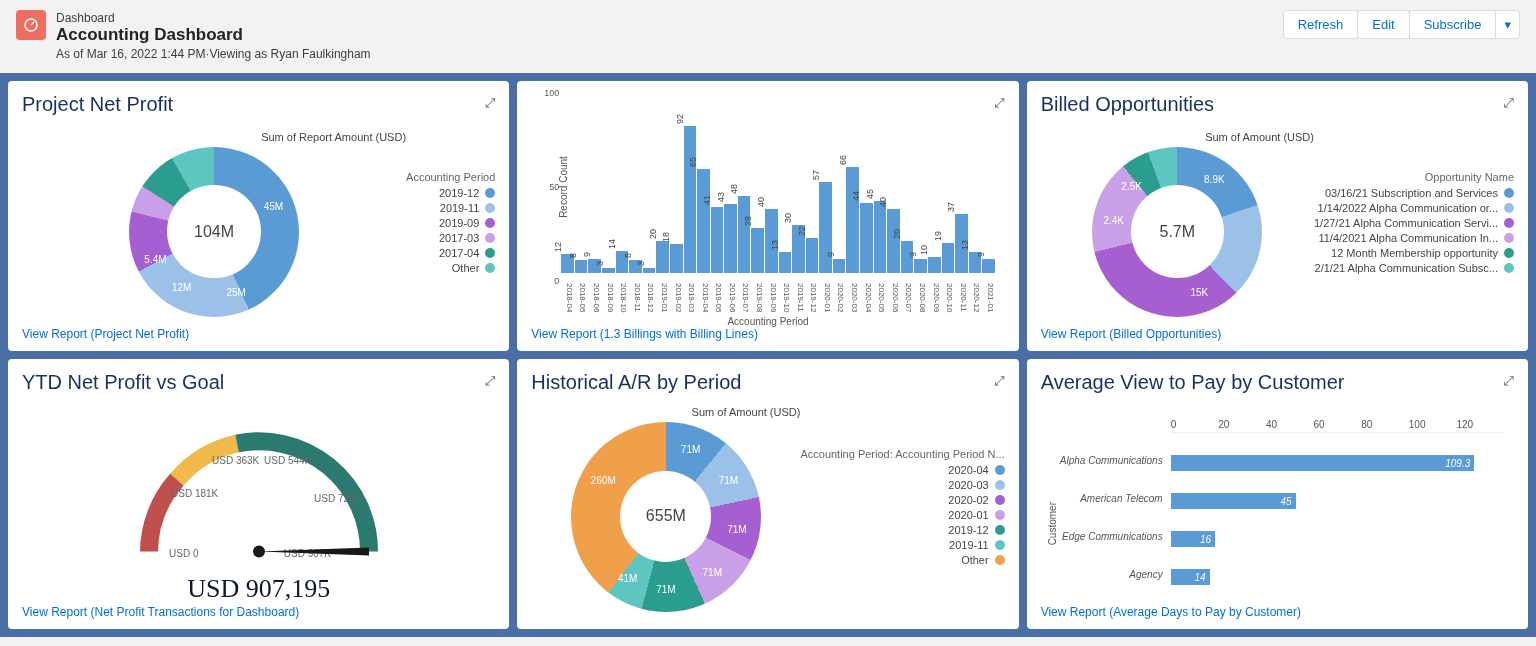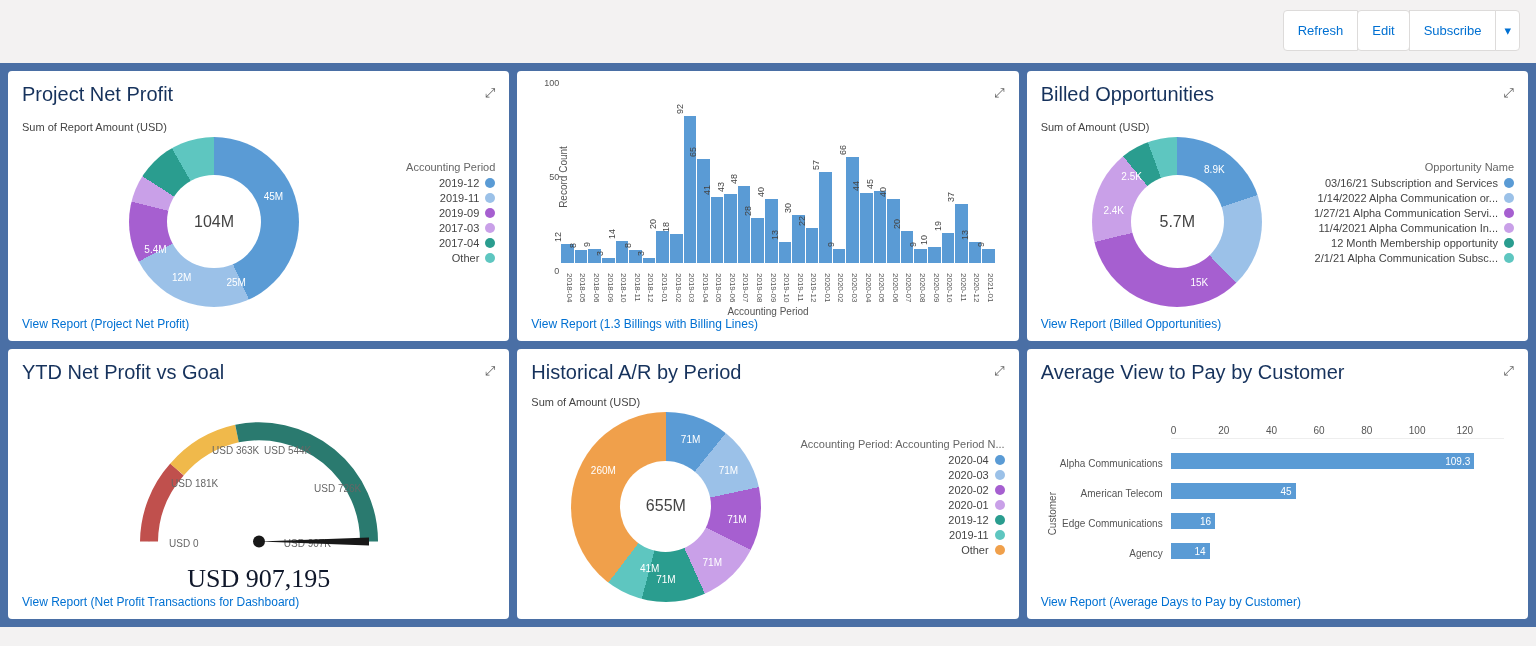--- a/index.html
+++ b/index.html
@@ -4,35 +4,35 @@
 <style>
 * { box-sizing: border-box; margin: 0; padding: 0; }
 body { font-family: -apple-system, "Salesforce Sans", Arial, sans-serif; background: #f3f2f2; font-size: 13px; color: #181818; width: 1536px; }
 .header { display: flex; align-items: flex-start; padding: 10px 16px 12px; background: #f3f2f2; }
 .header-left { display: flex; gap: 10px; }
 .app-icon { width: 30px; height: 30px; background: #ef6e64; border-radius: 4px; display: flex; align-items: center; justify-content: center; color: #fff; }
 .header-text small { color: #3e3e3c; font-size: 12px; }
 .header-text h1 { font-size: 17px; font-weight: 700; color: #222; margin: 0 0 2px; }
 .header-text .meta { color: #3e3e3c; font-size: 12px; }
 .header-right { margin-left: auto; display: flex; gap: 0; }
-.btn { background: #fff; border: 1px solid #dddbda; padding: 12px 14px; font-size: 13px; color: #0070d2; cursor: pointer; border-radius: 4px; margin-left: -1px; }
+.btn { background: #fff; border: 1px solid #dddbda; padding: 6px 14px; font-size: 13px; color: #0070d2; cursor: pointer; border-radius: 4px; margin-left: -1px; }
 .btn:first-child { border-top-right-radius: 0; border-bottom-right-radius: 0; }
 .btn.mid { border-radius: 4px; }
 .btn.sub { border-radius: 0; }
 .btn.more { border-top-left-radius: 0; border-bottom-left-radius: 0; padding: 6px 8px; }
 .grid { display: grid; grid-template-columns: 1fr 1fr 1fr; gap: 8px; padding: 8px; background: linear-gradient(#4a6fa5,#4a6fa5); }
 .card { background: #fff; border-radius: 4px; padding: 12px 14px 10px; position: relative; display: flex; flex-direction: column; min-height: 270px; }
 .card-title { font-size: 20px; font-weight: 500; color: #16325c; margin-bottom: 4px; }
 .expand-icon { position: absolute; right: 14px; top: 14px; color: #5e5e5e; cursor: pointer; font-size: 13px; }
 .view-link { color: #0070d2; font-size: 12px; margin-top: auto; cursor: pointer; }
 .chart-area { flex: 1; display: flex; align-items: center; justify-content: center; position: relative; }
 
 .donut-wrap { display: flex; width: 100%; align-items: center; }
 .donut-side { flex: 1; text-align: center; }
-.donut-caption { font-size: 11px; color: #444; margin-bottom: 4px; text-align: left; }
+.donut-caption { font-size: 11px; color: #444; margin-bottom: 4px; text-align: right; }
 .donut { width: 170px; height: 170px; border-radius: 50%; position: relative; margin: 0 auto; }
 .donut-hole { position: absolute; width: 55%; height: 55%; top: 22.5%; left: 22.5%; background: #fff; border-radius: 50%; display: flex; align-items: center; justify-content: center; font-size: 16px; font-weight: 400; color: #444; }
 .legend { font-size: 11px; color: #444; }
 .legend-title { text-align: right; font-size: 11px; color: #666; margin-bottom: 4px; }
 .legend-row { display: flex; align-items: center; justify-content: flex-end; gap: 6px; margin-bottom: 3px; }
 .swatch { width: 10px; height: 10px; border-radius: 50%; flex-shrink: 0; }
 .slice-label { position: absolute; font-size: 10px; color: #fff; transform: translate(-50%,-50%); }
 
 .bars-wrap { width: 100%; height: 180px; position: relative; display: flex; align-items: flex-end; gap: 1px; padding: 0 10px 0 30px; }
 .bar { flex: 1; background: #5a9bd5; position: relative; }
@@ -44,33 +44,46 @@
 .y-ticks { position: absolute; left: 8px; top: 0; bottom: 0; width: 20px; font-size: 9px; color: #555; }
 .y-ticks span { position: absolute; right: 0; transform: translateY(50%); }
 .gauge-svg { width: 300px; height: 175px; }
 .gauge-value { font-size: 26px; color: #0f172a; font-family: Liberation Serif, serif; }
 .gauge-lbl { font-size: 10px; fill: #666; }
 
 .hbars { width: 100%; padding: 0 10px 0 0; }
 .hbars-title { text-align: center; font-size: 11px; color: #555; margin-bottom: 2px; }
 .hbars-ticks { display: flex; margin-left: 130px; font-size: 10px; color: #555; border-bottom: 1px solid #eee; padding-bottom: 2px; }
 .hbars-ticks span { flex: 1; text-align: left; }
-.hbar-row { display: flex; align-items: flex-end; margin-top: 14px; }
+.hbar-row { display: flex; align-items: flex-start; margin-top: 22px; font-style: italic; }
 .hbar-label { width: 130px; text-align: right; padding-right: 8px; font-size: 10px; color: #555; }
 .hbar-track { flex: 1; height: 16px; position: relative; }
 .hbar { height: 100%; background: #5a9bd5; position: relative; }
 .hbar-num { position: absolute; right: 4px; top: 50%; transform: translateY(-50%); color: #fff; font-size: 10px; }
 .hbars-ylabel { writing-mode: vertical-rl; transform: rotate(180deg); font-size: 10px; color: #555; position: absolute; left: 6px; top: 50%; }
 #card-ar .donut{width:190px;height:190px}
 #card-ar .donut-hole{width:48%;height:48%;top:26%;left:26%}
 </style>
 </head>
 <body>
 
 <div class="header">
+  <div class="header-left">
+    <div class="app-icon">
+      <svg width="18" height="18" viewBox="0 0 24 24" fill="none" stroke="#fff" stroke-width="2">
+          <circle cx="12" cy="12" r="8"></circle>
+          <path d="M12 12 L16 8"></path>
+        </svg>
+    </div>
+    <div class="header-text">
+      <small>Dashboard</small>
+      <h1>Accounting Dashboard</h1>
+      <div class="meta">As of Mar 16, 2022 1:44 PM·Viewing as Ryan Faulkingham</div>
+    </div>
+  </div>
   <div class="header-right">
     <button class="btn">Refresh</button>
     <button class="btn mid">Edit</button>
     <button class="btn sub">Subscribe</button>
     <button class="btn more">▾</button>
   </div>
 </div>
 
 <div class="grid">
 
@@ -346,21 +359,21 @@
       <div class="donut-wrap">
         <div class="donut-side">
           <div class="donut-caption">Sum of Amount (USD)</div>
           <div class="donut" id="donut-ar" style="background: conic-gradient(rgb(90, 155, 213) 0deg, rgb(90, 155, 213) 38.9634deg, rgb(155, 193, 232) 38.9634deg, rgb(155, 193, 232) 77.9268deg, rgb(166, 95, 208) 77.9268deg, rgb(166, 95, 208) 116.89deg, rgb(201, 160, 232) 116.89deg, rgb(201, 160, 232) 155.854deg, rgb(42, 157, 143) 155.854deg, rgb(42, 157, 143) 194.817deg, rgb(94, 198, 192) 194.817deg, rgb(94, 198, 192) 217.317deg, rgb(240, 160, 75) 217.317deg, rgb(240, 160, 75) 360deg);">
             <div class="donut-hole">655M</div>
           <div class="slice-label" style="left: 62.9968%; top: 14.2917%;">71M</div>
               <div class="slice-label" style="left: 82.909%; top: 31%;">71M</div>
               <div class="slice-label" style="left: 87.4227%; top: 56.5986%;">71M</div>
               <div class="slice-label" style="left: 74.4259%; top: 79.1097%;">71M</div>
               <div class="slice-label" style="left: 50%; top: 88%;">71M</div>
-              <div class="slice-label" style="left: 29.8631%; top: 82.2258%; margin-left: 22px;">41M</div>
+              <div class="slice-label" style="left: 29.8631%; top: 82.2258%;">41M</div>
               <div class="slice-label" style="left: 17.091%; top: 31%;">260M</div>
             </div>
         </div>
         <div class="legend" id="legend-ar">
           <div class="legend-title">Accounting Period: Accounting Period N...</div>
         <div class="legend-row">
               <span>2020-04</span>
               <span class="swatch" style="background:#5a9bd5"></span>
             </div>
             <div class="legend-row">

